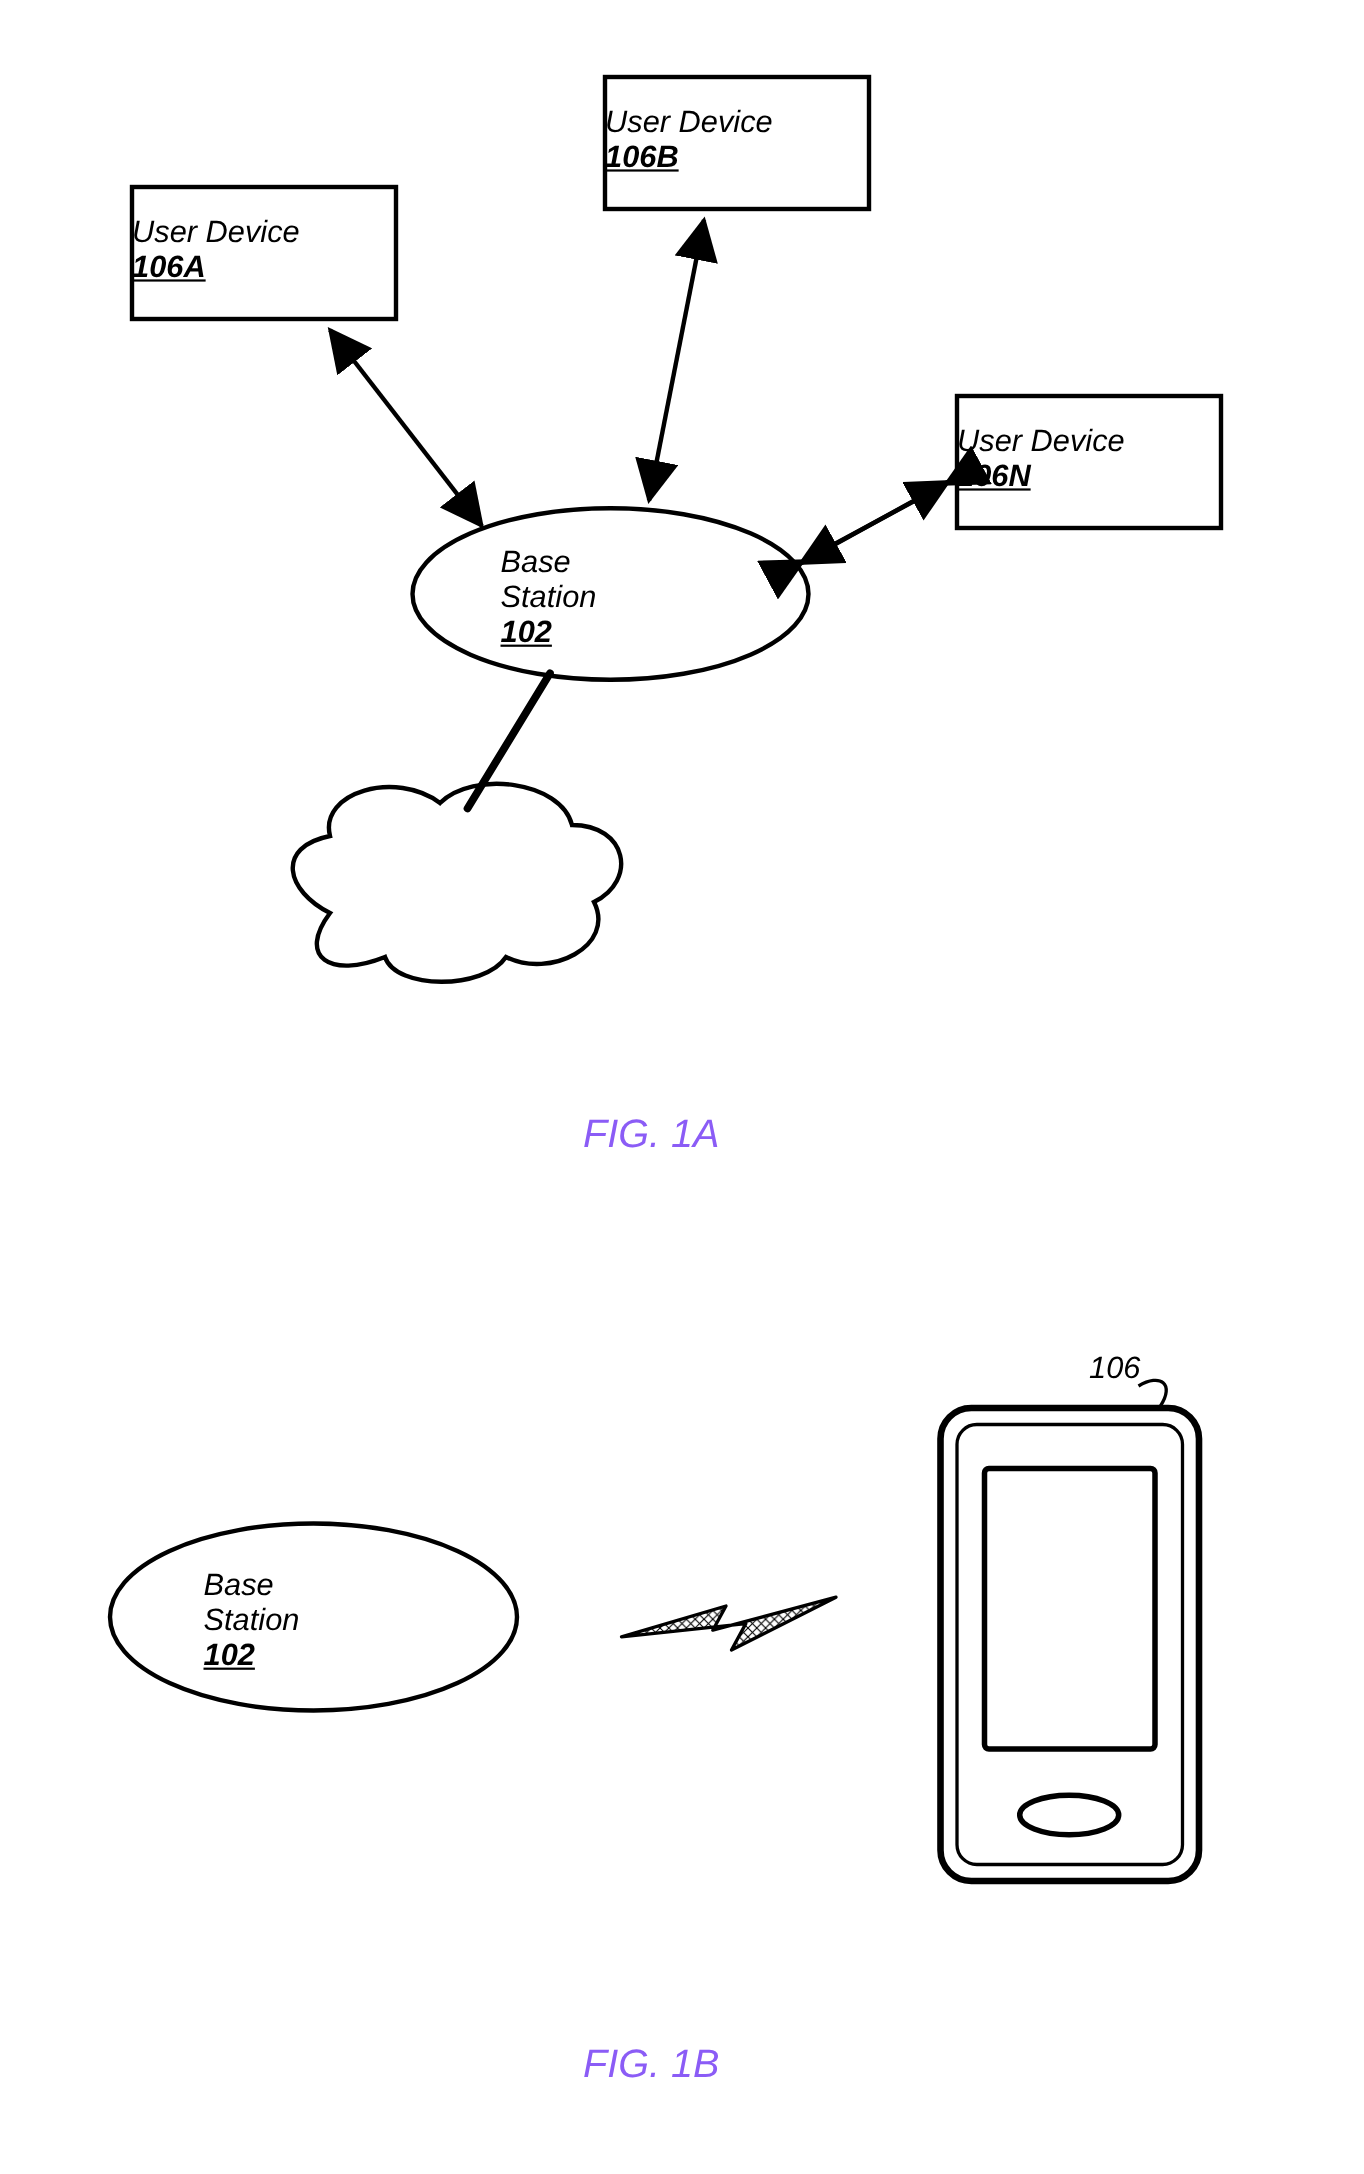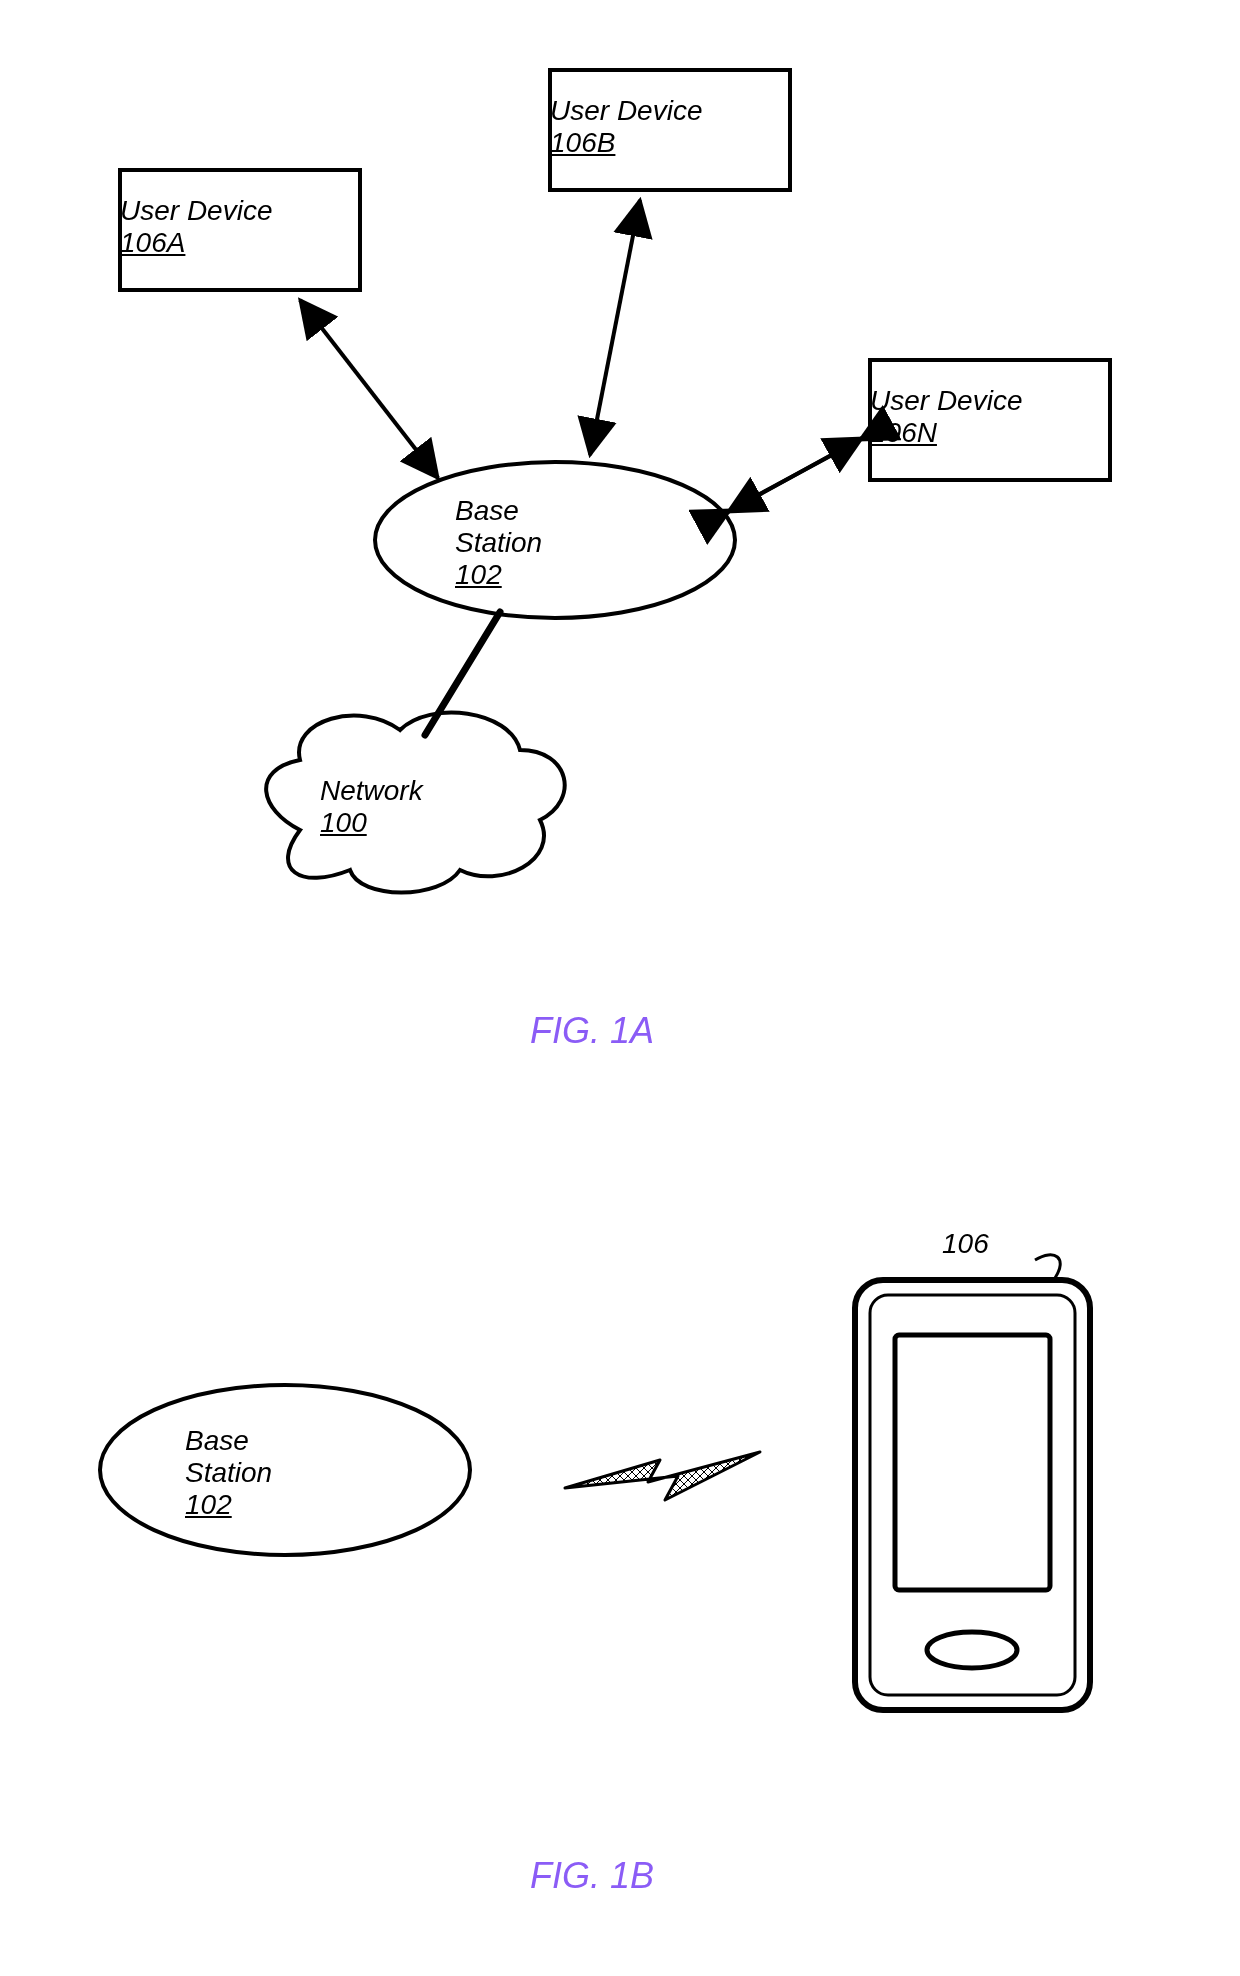--- a/index.html
+++ b/index.html
@@ -15,20 +15,21 @@
     background: #fff;
   }
   .node-label {
     position: absolute;
     font-style: italic;
     line-height: 1.15;
     color: #000;
   }
   .node-label .ref {
     text-decoration: underline;
+    font-weight: bold;
   }
   .fig-caption {
     position: absolute;
     font-style: italic;
     font-size: 36px;
     color: #8b5cf6;
   }
   svg { position: absolute; left: 0; top: 0; }
 </style>
 </head>
@@ -121,30 +122,26 @@
     <span>User Device</span><br>
     <span class="ref">106N</span>
   </div>
 
   <div class="node-label" style="left:455px; top:495px; width:200px; font-size:28px;">
     <span>Base</span><br>
     <span>Station</span><br>
     <span class="ref">102</span>
   </div>
 
-  <div class="node-label" style="left:320px; top:775px; width:190px; font-size:28px;">
-    <span>Network</span><br>
-    <span class="ref">100</span>
-  </div>
 
   <div class="fig-caption" style="left:530px; top:1010px;">FIG. 1A</div>
 
   <div class="node-label" style="left:185px; top:1425px; width:200px; font-size:28px;">
     <span>Base</span><br>
     <span>Station</span><br>
     <span class="ref">102</span>
   </div>
 
-  <div class="node-label" style="left:942px; top:1228px; width:80px; font-size:28px; font-style:italic;">106</div>
+  <div class="node-label" style="left:990px; top:1228px; width:80px; font-size:28px; font-style:italic;">106</div>
 
   <div class="fig-caption" style="left:530px; top:1855px;">FIG. 1B</div>
 
 </div>
 
 </body></html>

